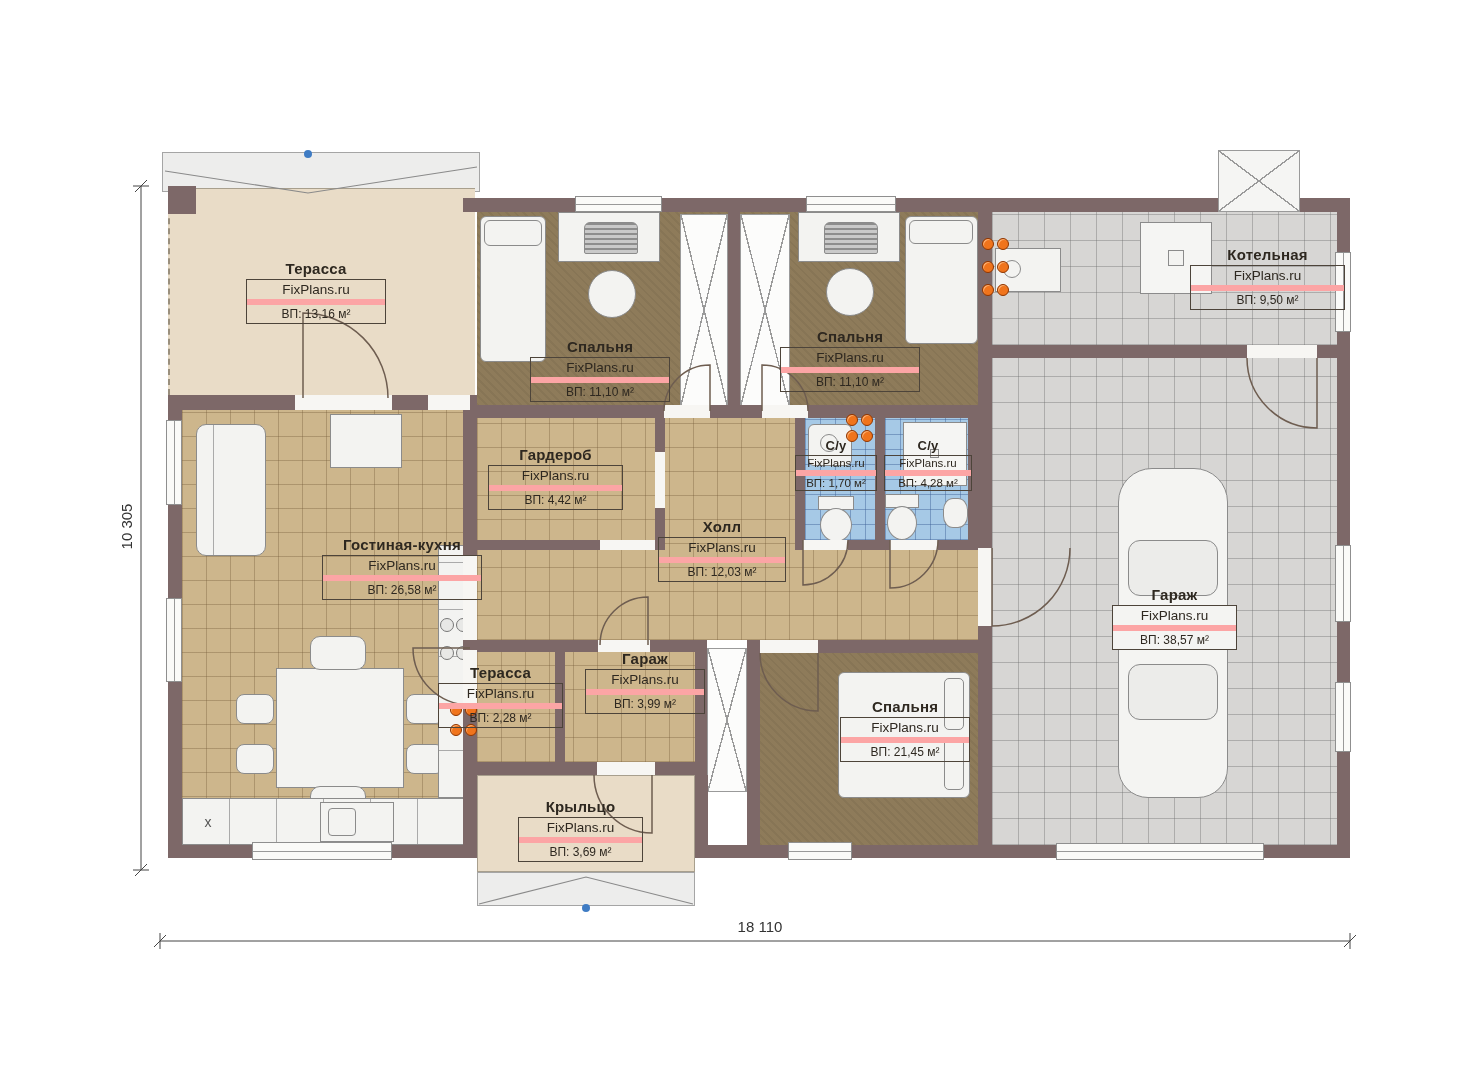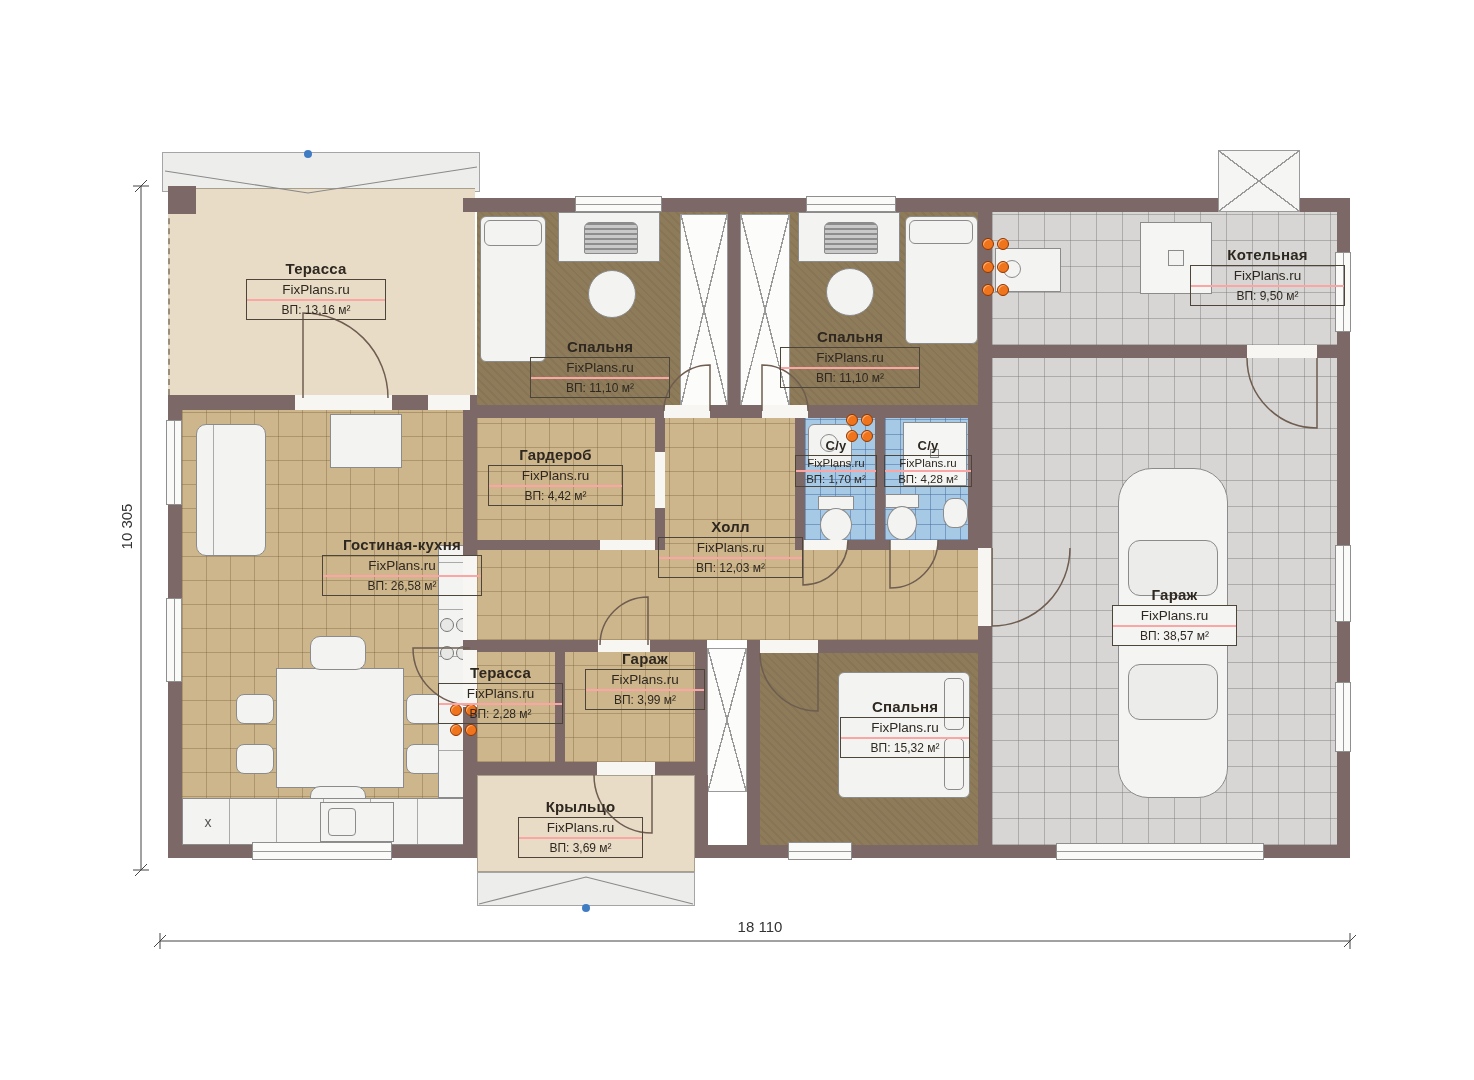--- a/index.html
+++ b/index.html
@@ -39,21 +39,21 @@
   .circle{border-radius:50%;}
   .printer{background:repeating-linear-gradient(0deg,#c9c9c9 0 3px,#8d8d8d 3px 5px);border-radius:6px 6px 2px 2px;}
   .counter-h{background-image:repeating-linear-gradient(90deg,transparent 0 46px,#aaa 46px 47px);}
   .counter-v{background-image:repeating-linear-gradient(0deg,transparent 0 46px,#aaa 46px 47px);}
   .burner{position:absolute;width:14px;height:14px;border:1px solid #777;border-radius:50%;background:#e8e8e6;z-index:2;box-sizing:border-box;}
 
   
   .rlabel{position:absolute;z-index:6;text-align:center;color:#2e2820;}
   .rname{font-size:15px;font-weight:bold;margin-bottom:2px;letter-spacing:.2px;}
   .rbox{border:1px solid #4d443a;}
-  .rwm{border-bottom:2px solid #fca5a5;font-size:13.5px;padding:2px 4px;}
+  .rwm{border-bottom:6px solid #fca5a5;font-size:13.5px;padding:2px 4px;}
   .rarea{font-size:12px;padding:2px 4px;}
   .rsmall .rname{font-size:13px;}
   .rsmall .rwm,.rsmall .rarea{font-size:11.5px;padding:1px 2px;}
 
   
   .radrow{display:flex;gap:3px;margin-bottom:11px;}
   .radcluster{position:absolute;z-index:6;}
   .raddot{width:10px;height:10px;border-radius:50%;background:#f0741c;border:1px solid #8f3500;box-shadow:inset 1px 1px 0 #ffb070;}
 
   .dimlabel{position:absolute;z-index:7;font-size:15px;color:#333;text-align:center;}
@@ -295,21 +295,21 @@
     <div class="rarea">ВП: 9,50 м²</div>
       </div>
   </div>
   <div class="rlabel" style="left:488px;top:446px;width:135px">
     <div class="rname">Гардероб</div>
     <div class="rbox">
         <div class="rwm">FixPlans.ru</div>
     <div class="rarea">ВП: 4,42 м²</div>
       </div>
   </div>
-  <div class="rlabel" style="left:658px;top:518px;width:145px">
+  <div class="rlabel" style="left:658px;top:518px;width:128px">
     <div class="rname">Холл</div>
     <div class="rbox">
         <div class="rwm">FixPlans.ru</div>
     <div class="rarea">ВП: 12,03 м²</div>
       </div>
   </div>
   <div class="rlabel rsmall" style="left:795px;top:438px;width:82px">
     <div class="rname">С/у</div>
     <div class="rbox">
         <div class="rwm">FixPlans.ru</div>
@@ -348,21 +348,21 @@
     <div class="rname">Гараж</div>
     <div class="rbox" style="background:#f4f4f2">
         <div class="rwm">FixPlans.ru</div>
     <div class="rarea">ВП: 38,57 м²</div>
       </div>
   </div>
   <div class="rlabel" style="left:840px;top:698px;width:130px">
     <div class="rname">Спальня</div>
     <div class="rbox">
         <div class="rwm">FixPlans.ru</div>
-    <div class="rarea">ВП: 15,32 м²</div>
+    <div class="rarea">ВП: 21,45 м²</div>
       </div>
   </div>
   <div class="rlabel" style="left:518px;top:798px;width:125px">
     <div class="rname">Крыльцо</div>
     <div class="rbox">
         <div class="rwm">FixPlans.ru</div>
     <div class="rarea">ВП: 3,69 м²</div>
       </div>
   </div>
 

